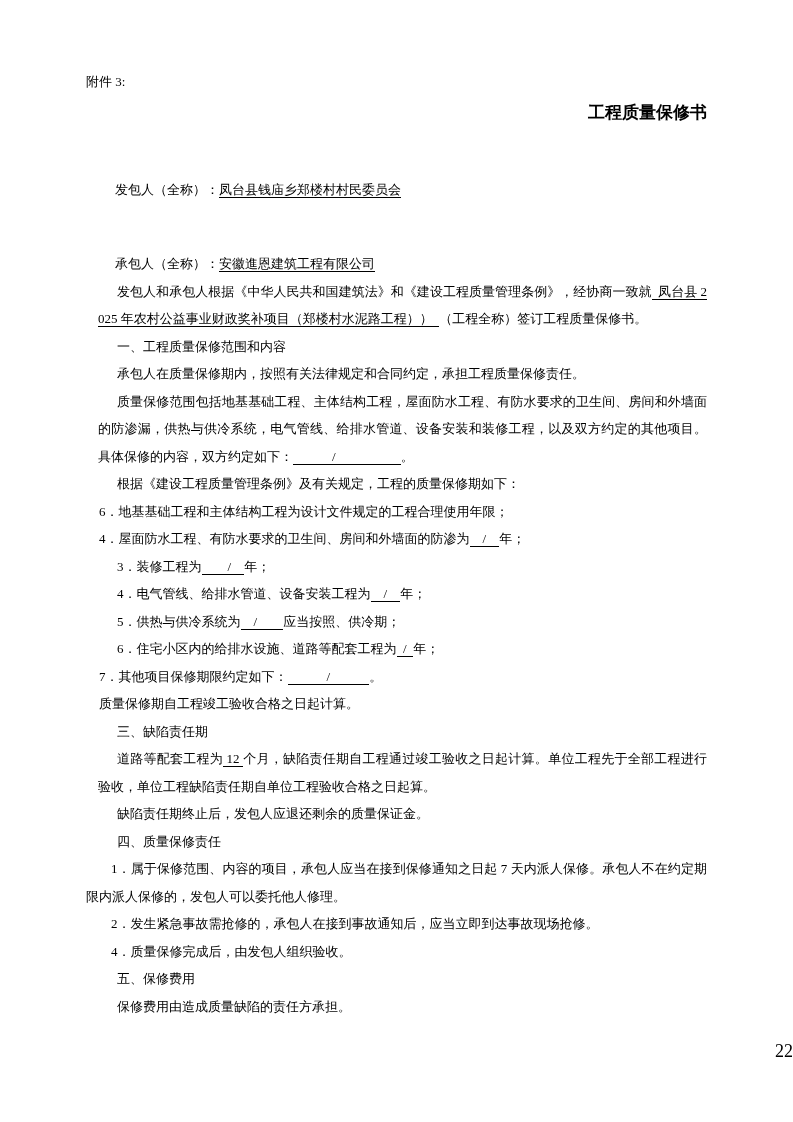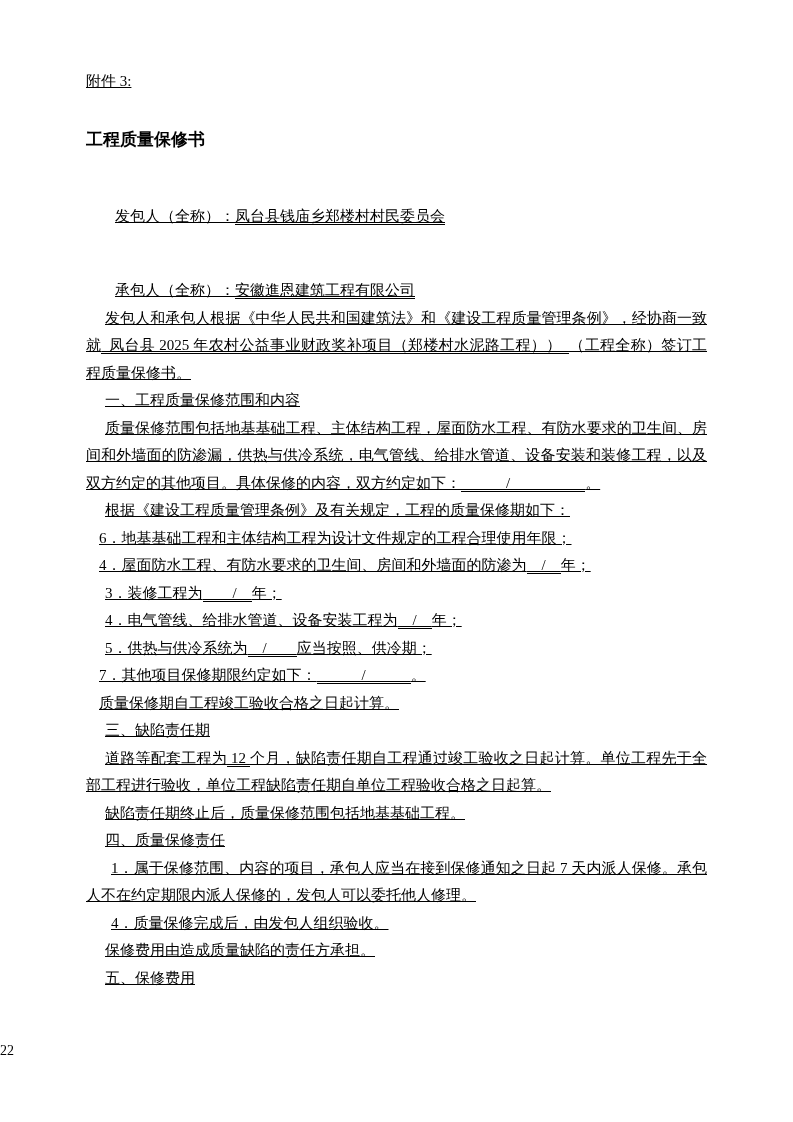--- a/index.html
+++ b/index.html
@@ -10,95 +10,96 @@
     color: #000;
   }
   .page {
     position: relative;
     width: 793px; height: 1122px;
     background: #fff;
     padding: 68px 86px 0 86px;
     overflow: hidden;
   }
   .line {
-    font-size: 15px;
+    font-size: 13px;
     line-height: 27.5px;
     text-align: justify;
     word-break: break-all;
-    text-decoration: underline;
   }
   .doc-title {
     font-size: 17px;
     font-weight: bold;
-    text-align: left;
+    text-align: right;
     line-height: 33px;
     margin-bottom: 3px;
-    margin-top: 27px;
   }
   .ind-1 { text-indent: 13px; }
-  .ind-2 { text-indent: 19px; }
+  .ind-2 { text-indent: 19px; margin-left: 12px; }
   .ind-3 { text-indent: 25px; }
   .ind-4 { text-indent: 29px; margin-top: 47px; }
   .u { border-bottom: 1px solid #000; white-space: pre-wrap; }
   .page-num {
     position: absolute;
     top: 1041px; left: 0; right: 0;
-    text-align: left;
-    font-size: 14px;
+    text-align: right;
+    font-size: 18px;
     line-height: 20px;
   }
 </style>
 </head>
 <body>
 
 <div class="page">
 
   <p class="line">附件 3:</p>
 
   <h1 class="doc-title">工程质量保修书</h1>
 
   <p class="line ind-4"><span>发包人（全称）：</span><span class="u">凤台县钱庙乡郑楼村村民委员会</span></p>
 
   <p class="line ind-4"><span>承包人（全称）：</span><span class="u">安徽進恩建筑工程有限公司</span></p>
 
   <p class="line ind-2"><span>发包人和承包人根据《中华人民共和国建筑法》和《建设工程质量管理条例》，经协商一致就</span><span class="u"> 凤台县 2025 年农村公益事业财政奖补项目（郑楼村水泥路工程）） </span><span>（工程全称）签订工程质量保修书。</span></p>
 
   <p class="line ind-2">一、工程质量保修范围和内容</p>
 
+  <p class="line ind-2">承包人在质量保修期内，按照有关法律规定和合同约定，承担工程质量保修责任。</p>
 
   <p class="line ind-2"><span>质量保修范围包括地基基础工程、主体结构工程，屋面防水工程、有防水要求的卫生间、房间和外墙面的防渗漏，供热与供冷系统，电气管线、给排水管道、设备安装和装修工程，以及双方约定的其他项目。具体保修的内容，双方约定如下：</span><span class="u">　　　/　　　　　</span><span>。</span></p>
 
 
   <p class="line ind-2">根据《建设工程质量管理条例》及有关规定，工程的质量保修期如下：</p>
 
   <p class="line ind-1"><span>6．地基基础工程和主体结构工程为设计文件规定的工程合理使用年限；</span></p>
 
   <p class="line ind-1"><span>4．屋面防水工程、有防水要求的卫生间、房间和外墙面的防渗为</span><span class="u">　/　</span><span>年；</span></p>
 
   <p class="line ind-2"><span>3．装修工程为</span><span class="u">　　/　</span><span>年；</span></p>
 
   <p class="line ind-2"><span>4．电气管线、给排水管道、设备安装工程为</span><span class="u">　/　</span><span>年；</span></p>
 
   <p class="line ind-2"><span>5．供热与供冷系统为</span><span class="u">　/　　</span><span>应当按照、供冷期；</span></p>
 
+  <p class="line ind-2"><span>6．住宅小区内的给排水设施、道路等配套工程为</span><span class="u"> / </span><span>年；</span></p>
 
   <p class="line ind-1"><span>7．其他项目保修期限约定如下：</span><span class="u">　　　/　　　</span><span>。</span></p>
 
   <p class="line ind-1">质量保修期自工程竣工验收合格之日起计算。</p>
 
   <p class="line ind-2">三、缺陷责任期</p>
 
   <p class="line ind-2"><span>道路等配套工程为</span><span class="u"> 12 </span><span>个月，缺陷责任期自工程通过竣工验收之日起计算。单位工程先于全部工程进行验收，单位工程缺陷责任期自单位工程验收合格之日起算。</span></p>
 
-  <p class="line ind-2">缺陷责任期终止后，质量保修范围包括地基基础工程。</p>
+  <p class="line ind-2">缺陷责任期终止后，发包人应退还剩余的质量保证金。</p>
 
   <p class="line ind-2">四、质量保修责任</p>
 
   <p class="line ind-3">1．属于保修范围、内容的项目，承包人应当在接到保修通知之日起 7 天内派人保修。承包人不在约定期限内派人保修的，发包人可以委托他人修理。</p>
+  <p class="line ind-3">2．发生紧急事故需抢修的，承包人在接到事故通知后，应当立即到达事故现场抢修。</p>
   <p class="line ind-3">4．质量保修完成后，由发包人组织验收。</p>
 
+  <p class="line ind-2">五、保修费用</p>
+
   <p class="line ind-2">保修费用由造成质量缺陷的责任方承担。</p>
-
-  <p class="line ind-2">五、保修费用</p>
 
   <div class="page-num">22</div>
 
 </div>
 
 </body></html>

